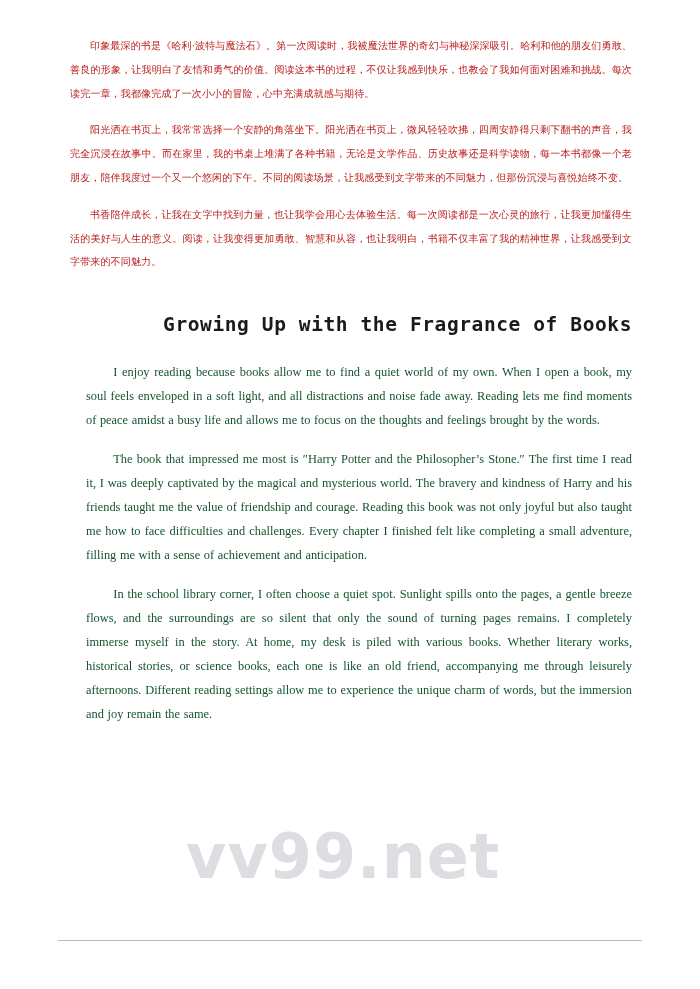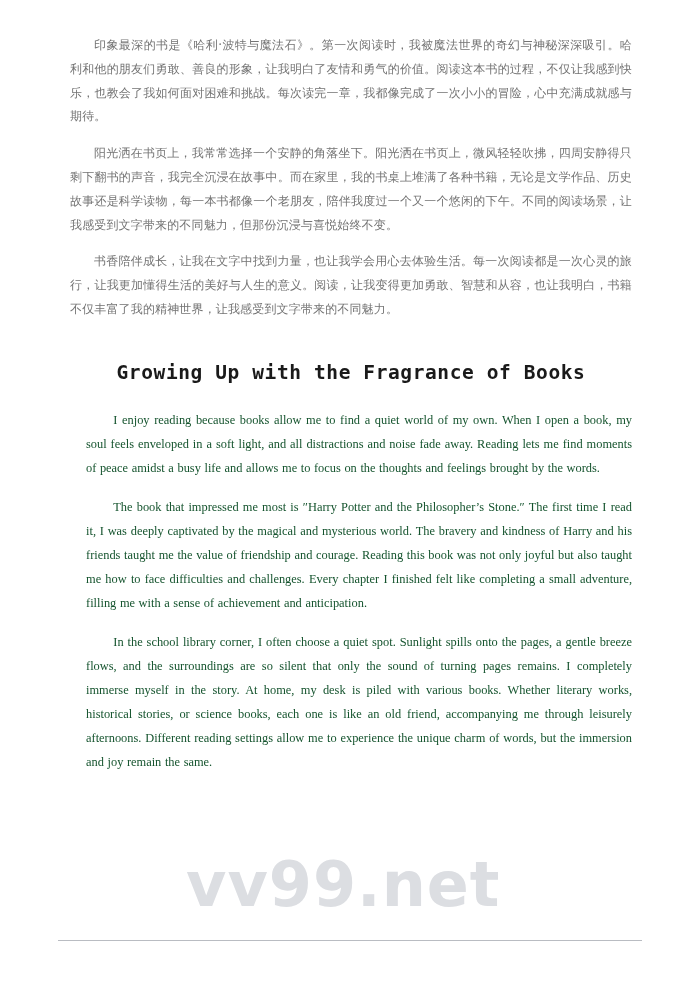--- a/index.html
+++ b/index.html
@@ -18,39 +18,39 @@
   .content {
     position: absolute;
     left: 70px;
     top: 34px;
     width: 562px;
   }
 
   
   .cn-para {
     font-family: "DejaVu Serif", "Liberation Serif", serif;
-    font-size: 12px;
+    font-size: 10px;
     line-height: 23.8px;
-    color: #737373;
+    color: #b91c1c;
     text-align: justify;
     text-justify: inter-ideograph;
     text-indent: 2em;
     margin: 0 0 13px 0;
     letter-spacing: 0.15px;
     -webkit-font-smoothing: antialiased;
   }
   .cn-para:last-child { margin-bottom: 0; }
 
   
   .en-title {
     font-family: "DejaVu Sans Mono", "Liberation Mono", monospace;
     font-size: 19.5px;
     font-weight: 700;
     color: #1a1a1a;
-    text-align: center;
+    text-align: right;
     letter-spacing: 0.6px;
     margin: 38px 0 22px 0;
     line-height: 26px;
   }
 
   
   .en-para {
     font-family: Liberation Serif, serif;
     font-size: 12.4px;
     line-height: 24px;
@@ -59,21 +59,21 @@
     text-indent: 2.2em;
     margin: 0 0 15px 16px;
     word-spacing: 0.5px;
   }
   .en-para:last-child { margin-bottom: 0; }
 
   
   .watermark {
     position: absolute;
     left: 186px;
-    top: 848px;
+    top: 820px;
     font-family: "DejaVu Sans", "Liberation Sans", sans-serif;
     font-size: 62px;
     font-weight: 700;
     color: #dcdee2;
     letter-spacing: 1px;
     white-space: nowrap;
     z-index: 0;
     pointer-events: none;
     user-select: none;
   }

